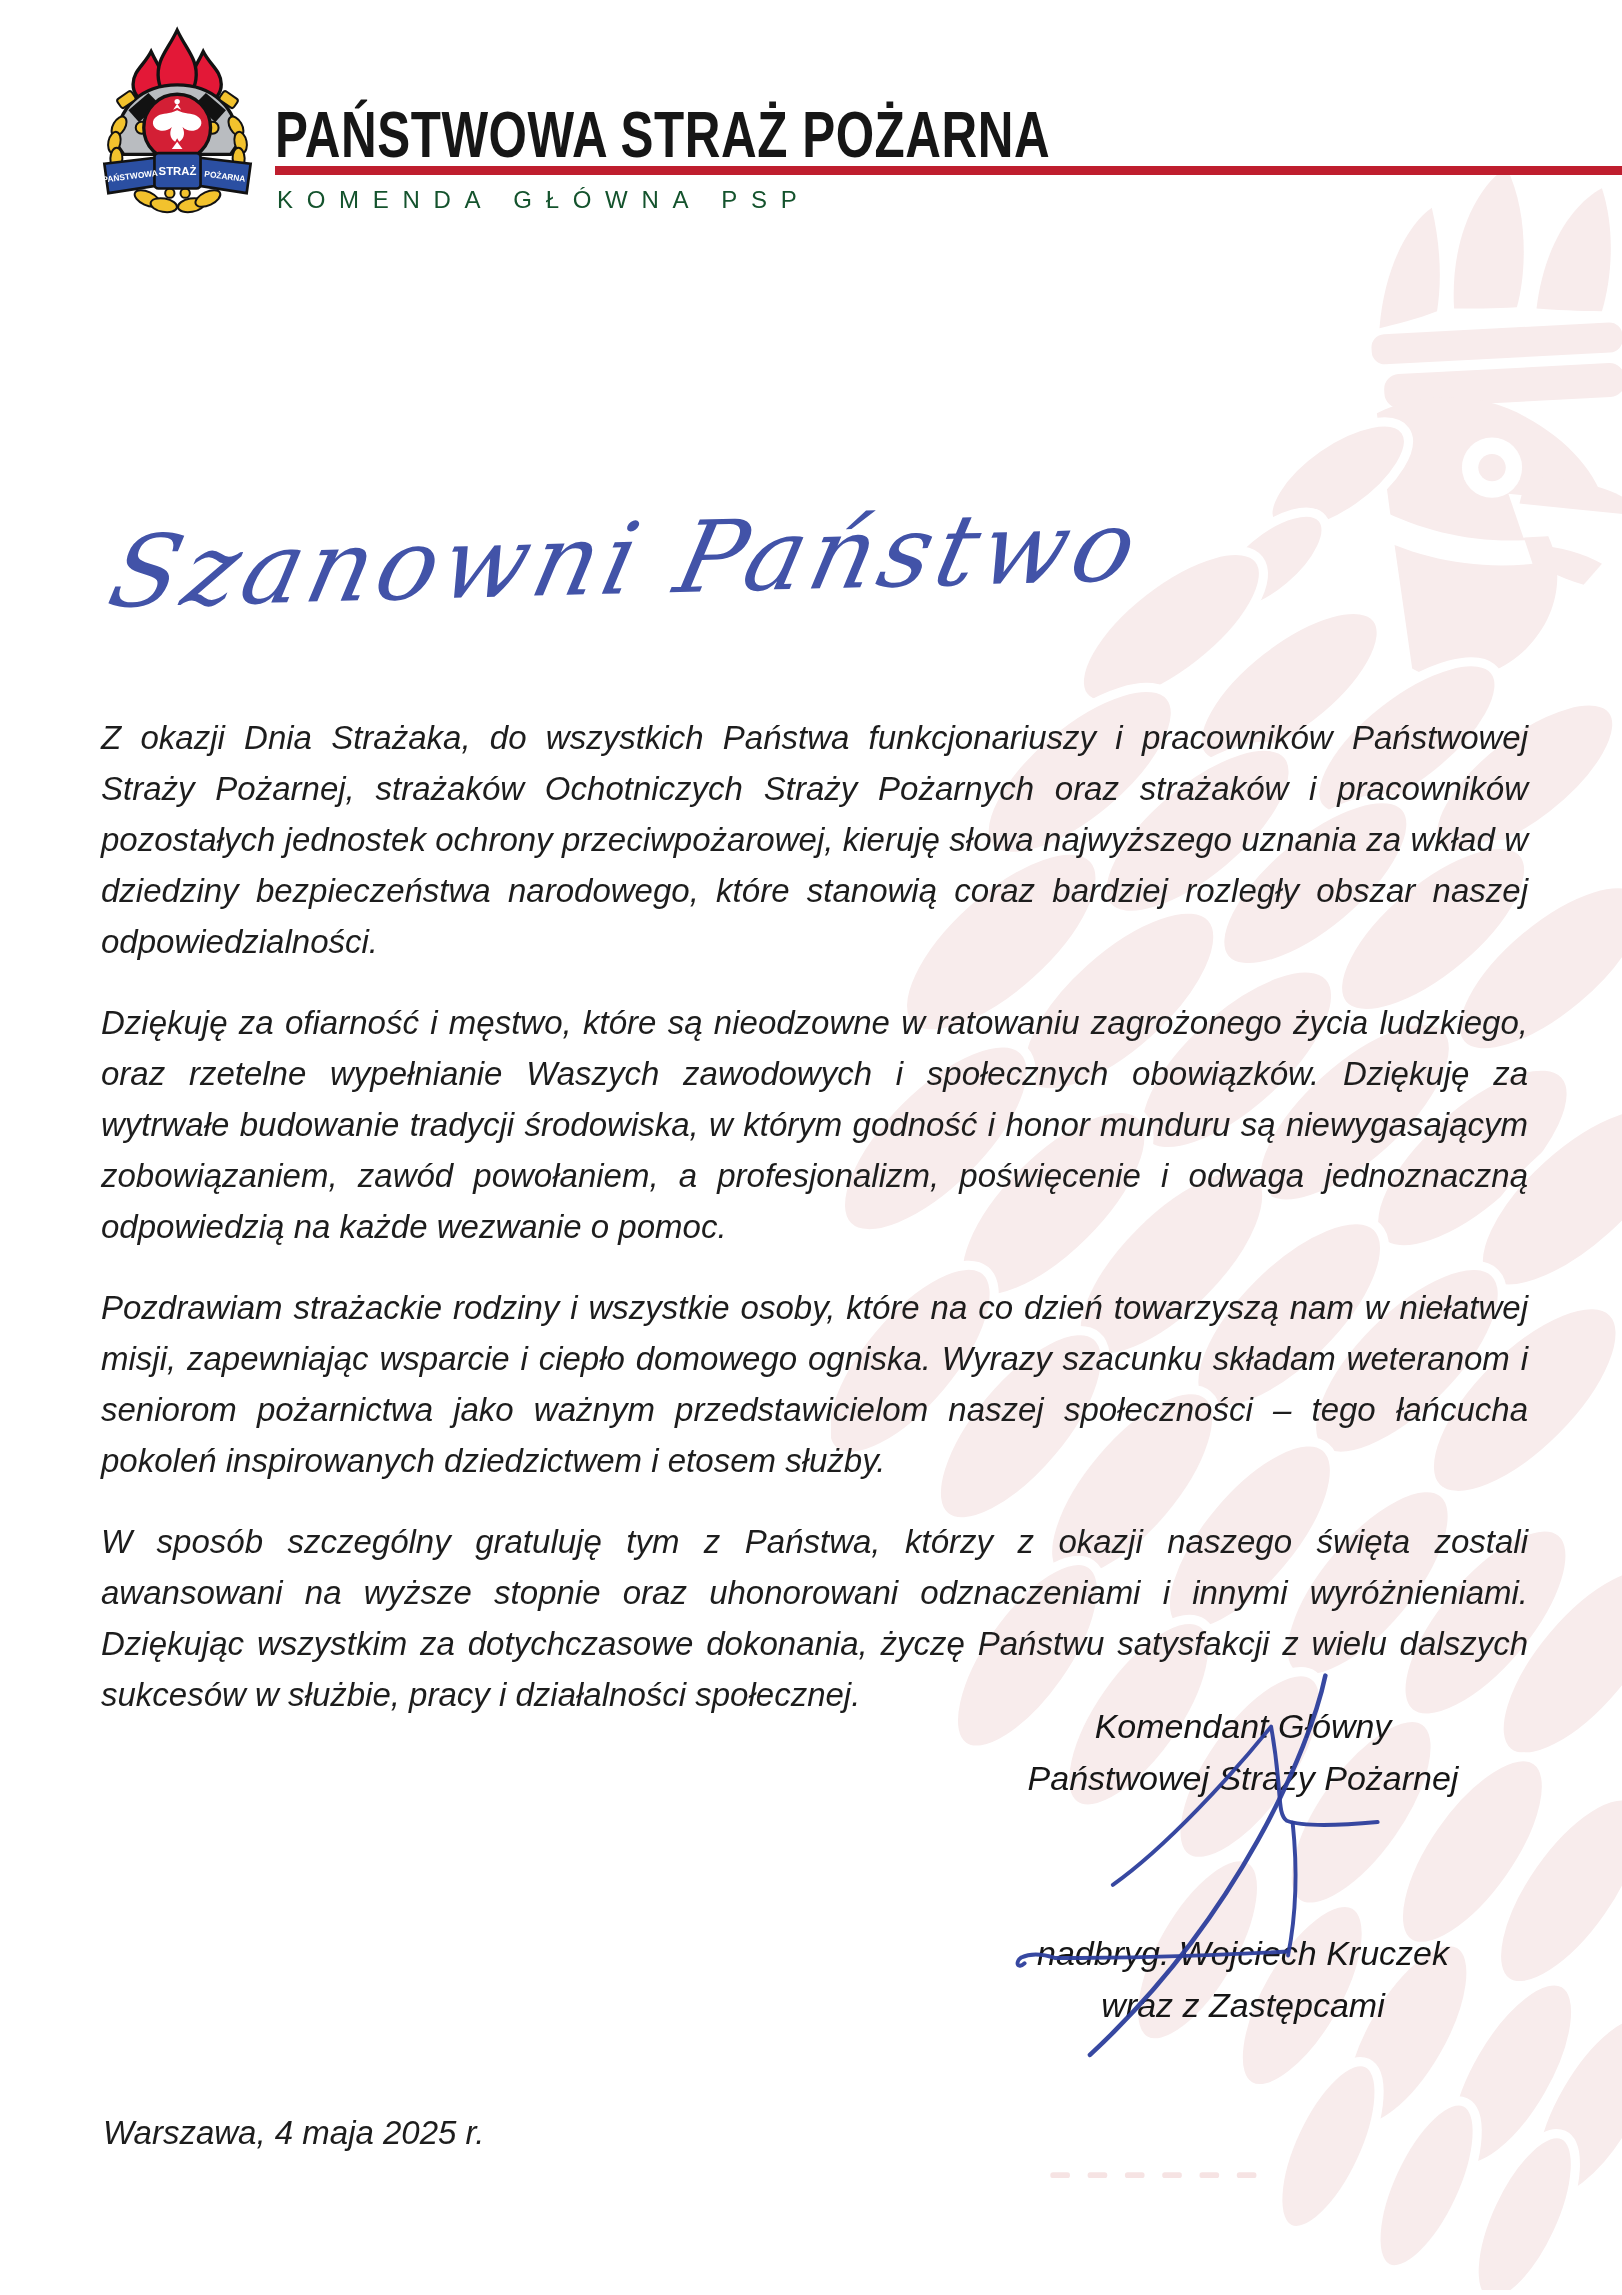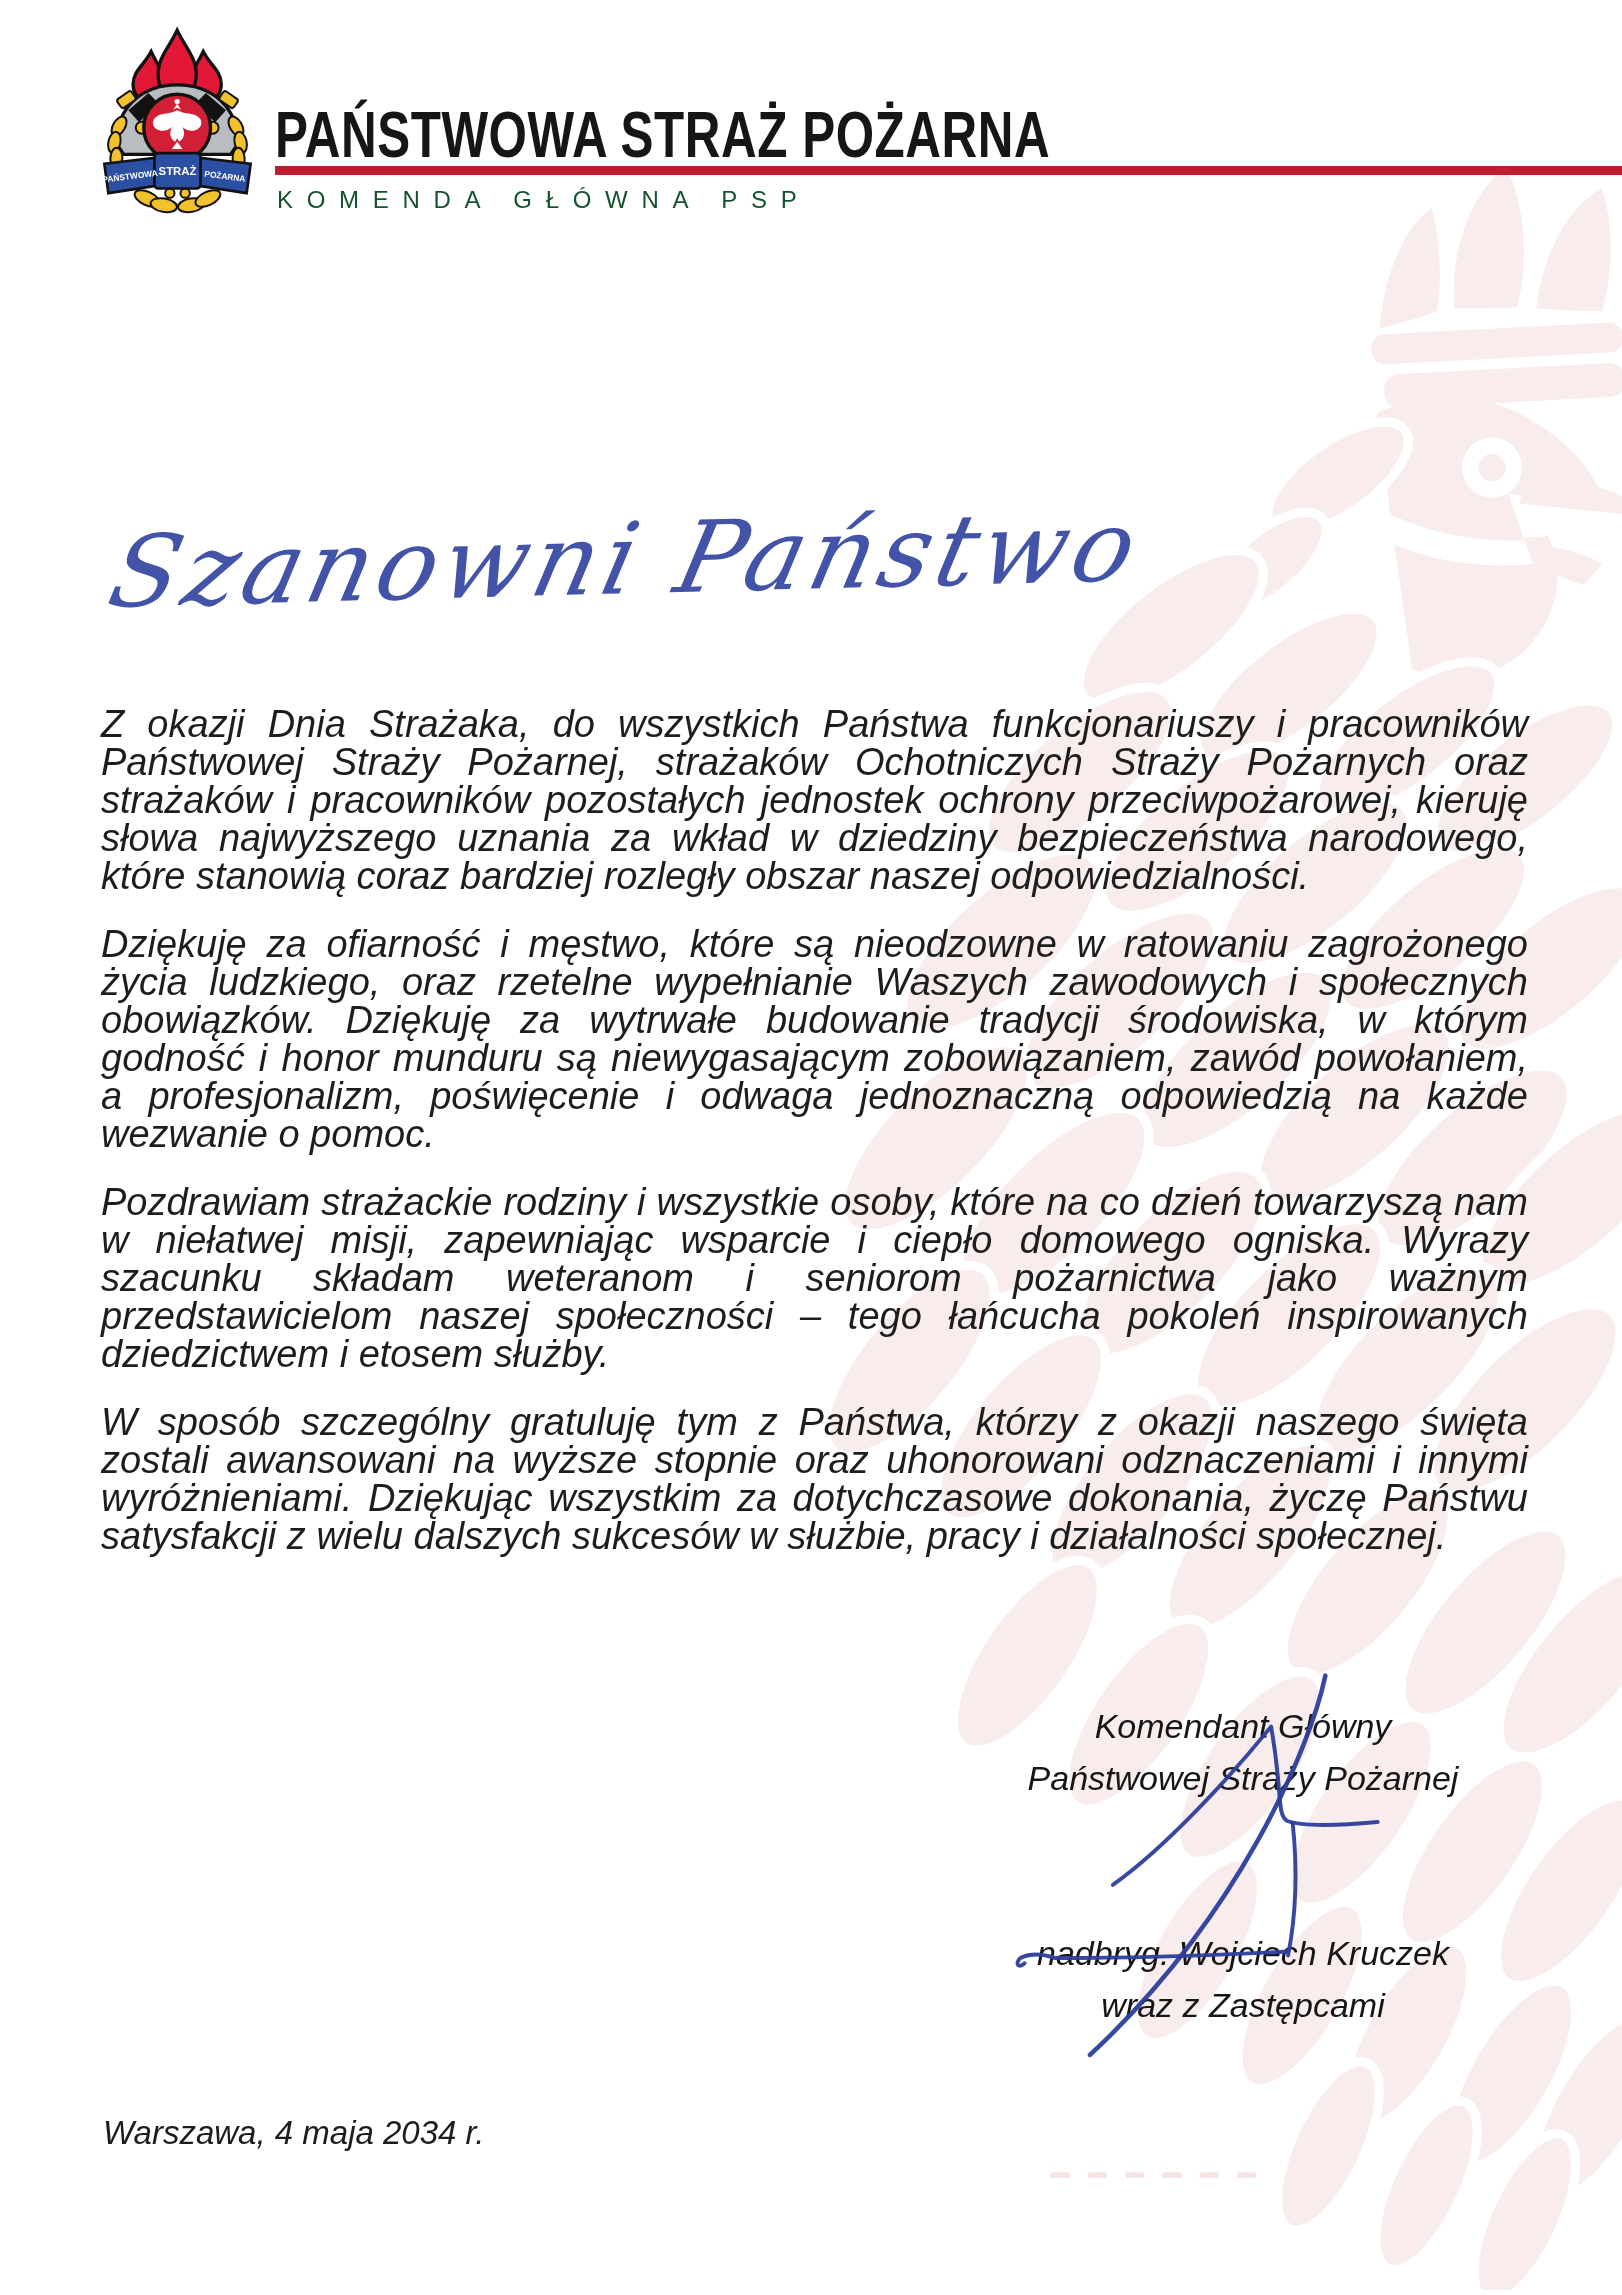--- a/index.html
+++ b/index.html
@@ -37,22 +37,22 @@
   .greeting-svg{position:absolute;left:92px;top:486px;width:916px;height:183px;overflow:visible;z-index:2;}
   .greeting-svg text{
     font-family:"DejaVu Serif", serif;font-style:italic;
     font-size:152px;fill:#4253a8;letter-spacing:8px;
   }
   
   .letter-body{
     position:absolute;left:101px;top:705px;width:1427px;z-index:2;
   }
   .letter-body p{
-    margin:0 0 30px 0;
-    font-style:italic;font-size:38px;line-height:38px;
+    margin:7px 0 30px 0;
+    font-style:italic;font-size:33px;line-height:51px;
     text-align:justify;color:#1d1d1d;
   }
   
   .sig-block{
     position:absolute;left:942px;top:1700px;width:602px;z-index:2;
     text-align:center;font-style:italic;font-size:34px;line-height:52px;color:#161616;
   }
   .sig-gap{height:123px;}
   .sig-scrawl{position:absolute;left:995px;top:1656px;width:458px;height:425px;overflow:visible;z-index:3;pointer-events:none;}
   .sig-scrawl path{fill:none;stroke:#2c3e9c;stroke-linecap:round;stroke-linejoin:round;opacity:.95;}
@@ -228,14 +228,14 @@
   <div>wraz z Zastępcami</div>
 </section>
 
 <svg class="sig-scrawl" viewBox="0 0 700 650">
   <path d="M505,30 C482,140 372,400 145,610" stroke-width="7"></path>
   <path d="M180,350 C262,292 362,182 422,108 C440,208 430,240 446,252 C472,262 540,258 585,254" stroke-width="6"></path>
   <path d="M45,470 C34,480 30,468 40,461 C60,452 80,458 92,462 C200,462 332,458 448,452" stroke-width="6"></path>
   <path d="M455,255 C463,330 459,402 448,458" stroke-width="6"></path>
 </svg>
 
-<footer class="dateline">Warszawa, 4 maja 2034 r.</footer>
+<footer class="dateline">Warszawa, 4 maja 2025 r.</footer>
 
 
 </body></html>

